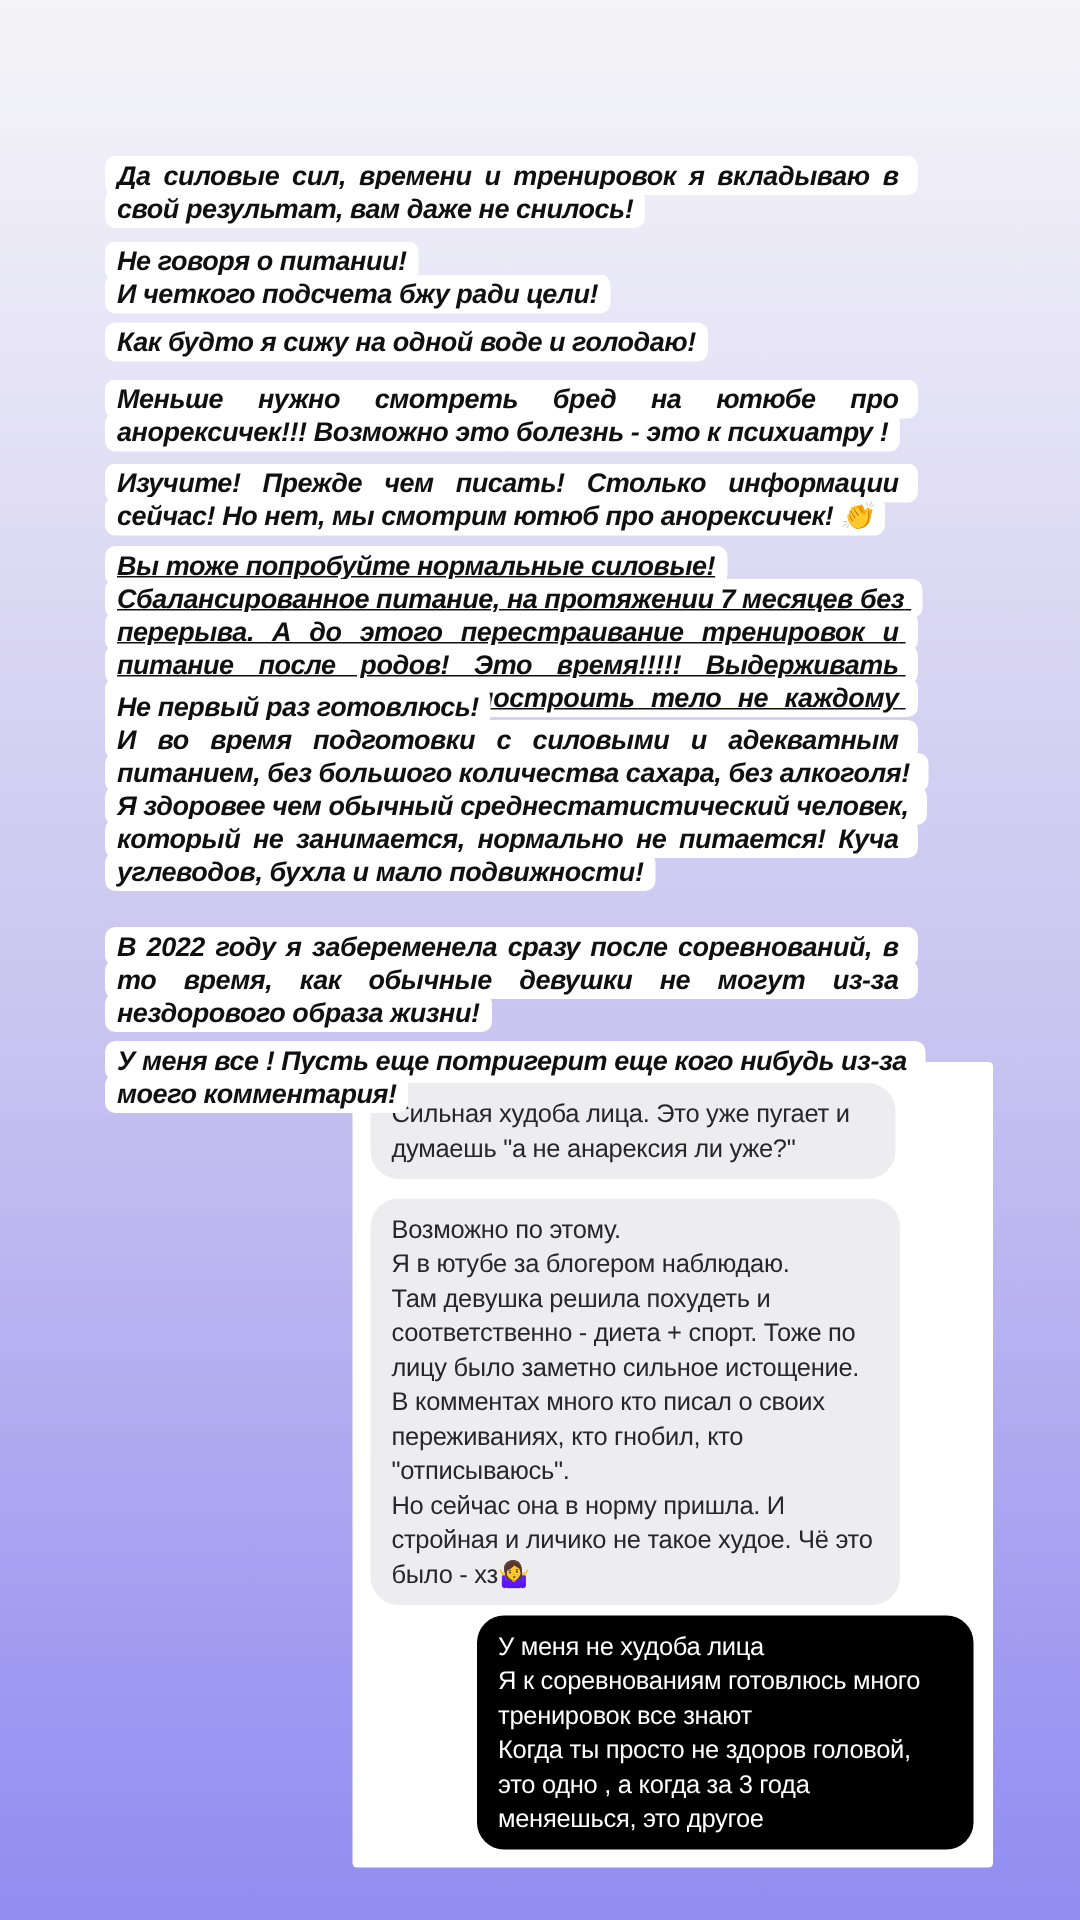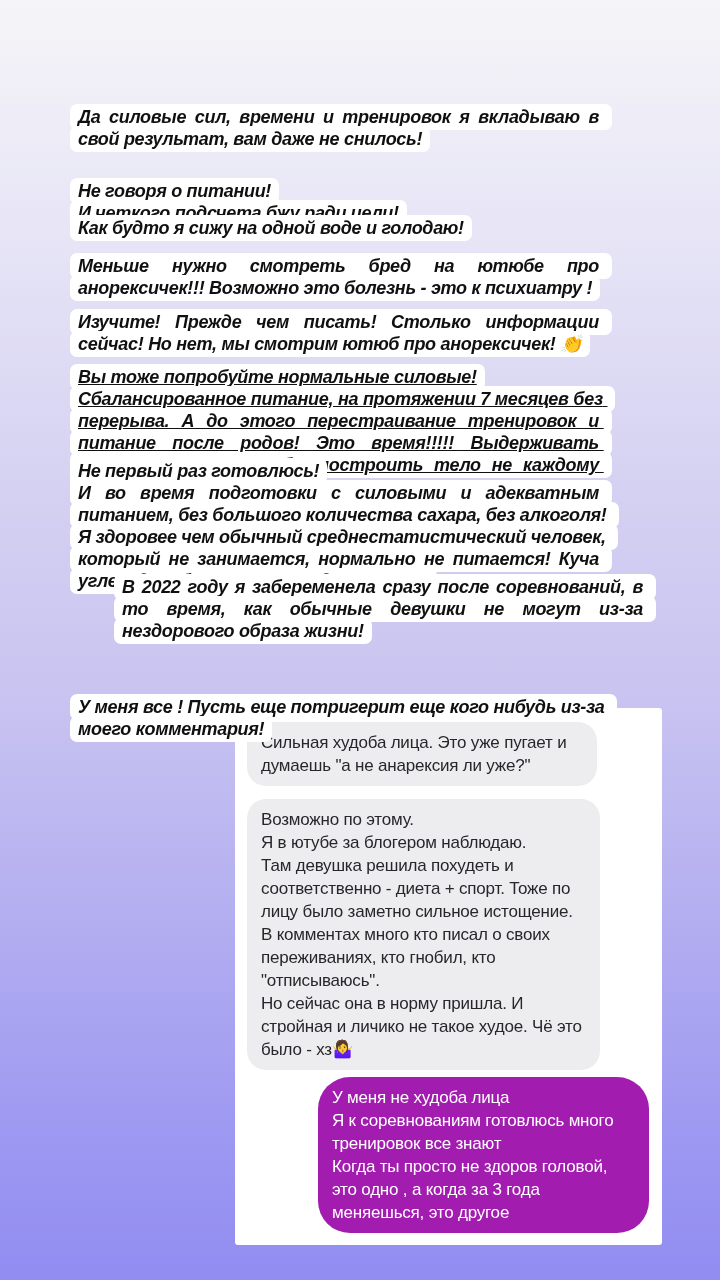--- a/index.html
+++ b/index.html
@@ -17,41 +17,41 @@
   .chat-panel {
     position:absolute; left:235px; top:708px; width:427px; height:537px;
     background:#ffffff; border-radius:3px;
   }
   .bubble {
     position:absolute; padding:9px 14px; font-size:17px; line-height:23px;
     letter-spacing:-0.2px; border-radius:19px;
   }
   .bubble .msg { white-space:pre-wrap; }
   .bubble.incoming { background:#edecef; color:#27272b; }
-  .bubble.outgoing { background:#a21caf; color:#ffffff; border-radius:32px; }
+  .bubble.outgoing { background:#000000; color:#ffffff; border-radius:18px; }
   .b1 { left:12px;  top:14px;  width:350px; }
   .b2 { left:12px;  top:91px;  width:353px; }
   .b3 { left:83px;  top:369px; width:331px; }
 
   
   .story-layer { position:absolute; left:70px; top:0; width:537px; z-index:2; }
   .para {
     position:absolute; left:0; width:537px;
     font-weight:700; font-style:italic;
     font-size:18px; line-height:22px; letter-spacing:-0.3px;
     color:#101010; text-align:justify;
   }
   .para .chip {
     background:#ffffff; border-radius:7px; padding:3px 8px;
     -webkit-box-decoration-break:clone; box-decoration-break:clone;
     white-space:pre-wrap;
   }
-  .p1 { top:106px; } .p2 { top:180px; } .p3 { top:217px; }
+  .p1 { top:106px; } .p2 { top:163px; } .p3 { top:217px; }
   .p4 { top:255px; } .p5 { top:311px; } .p6 { top:366px;text-decoration:underline; }
-  .p7 { top:460px; } .p8 { top:576px;margin-left:44px; } .p9 { top:696px; }
+  .p7 { top:460px; } .p8 { top:620px; } .p9 { top:696px; }
 
   .top-icon {
     display:inline-flex; flex-direction:column; align-items:center;
     vertical-align:-4px; margin-left:5px; color:#121212;
     font-style:normal; font-weight:700; line-height:1;
   }
   .top-icon .ti-arrow { font-size:11px; line-height:10px; }
   .top-icon .ti-label { font-size:6px; letter-spacing:0.4px; line-height:7px; }
 </style>
 </head>

